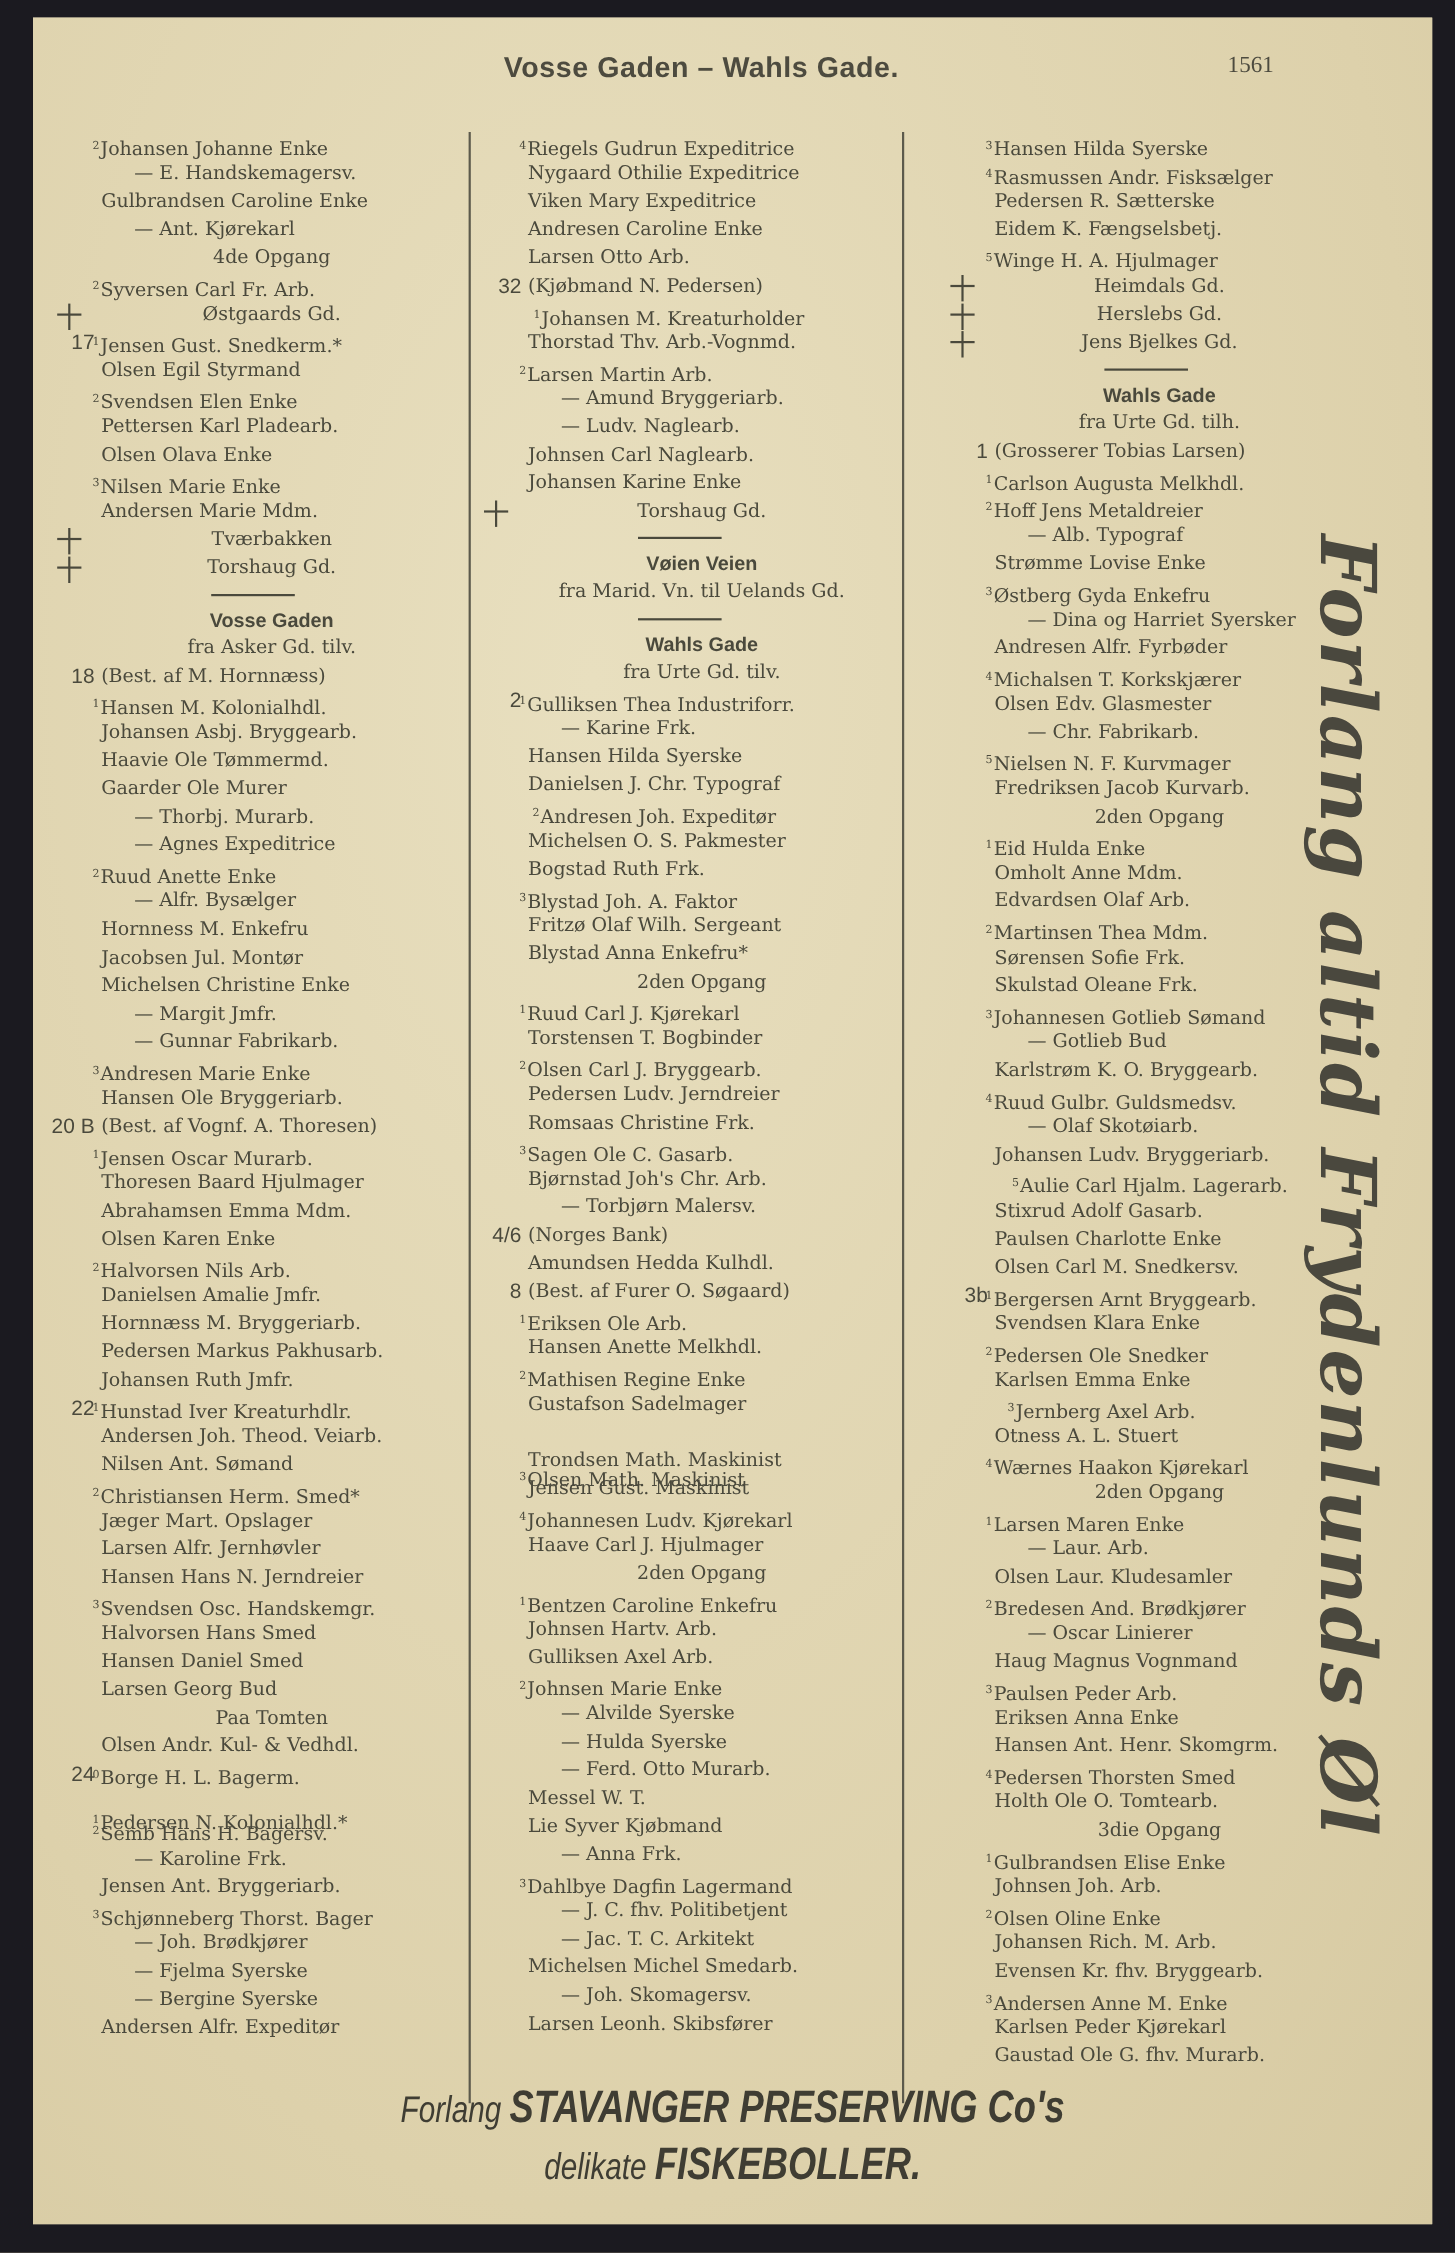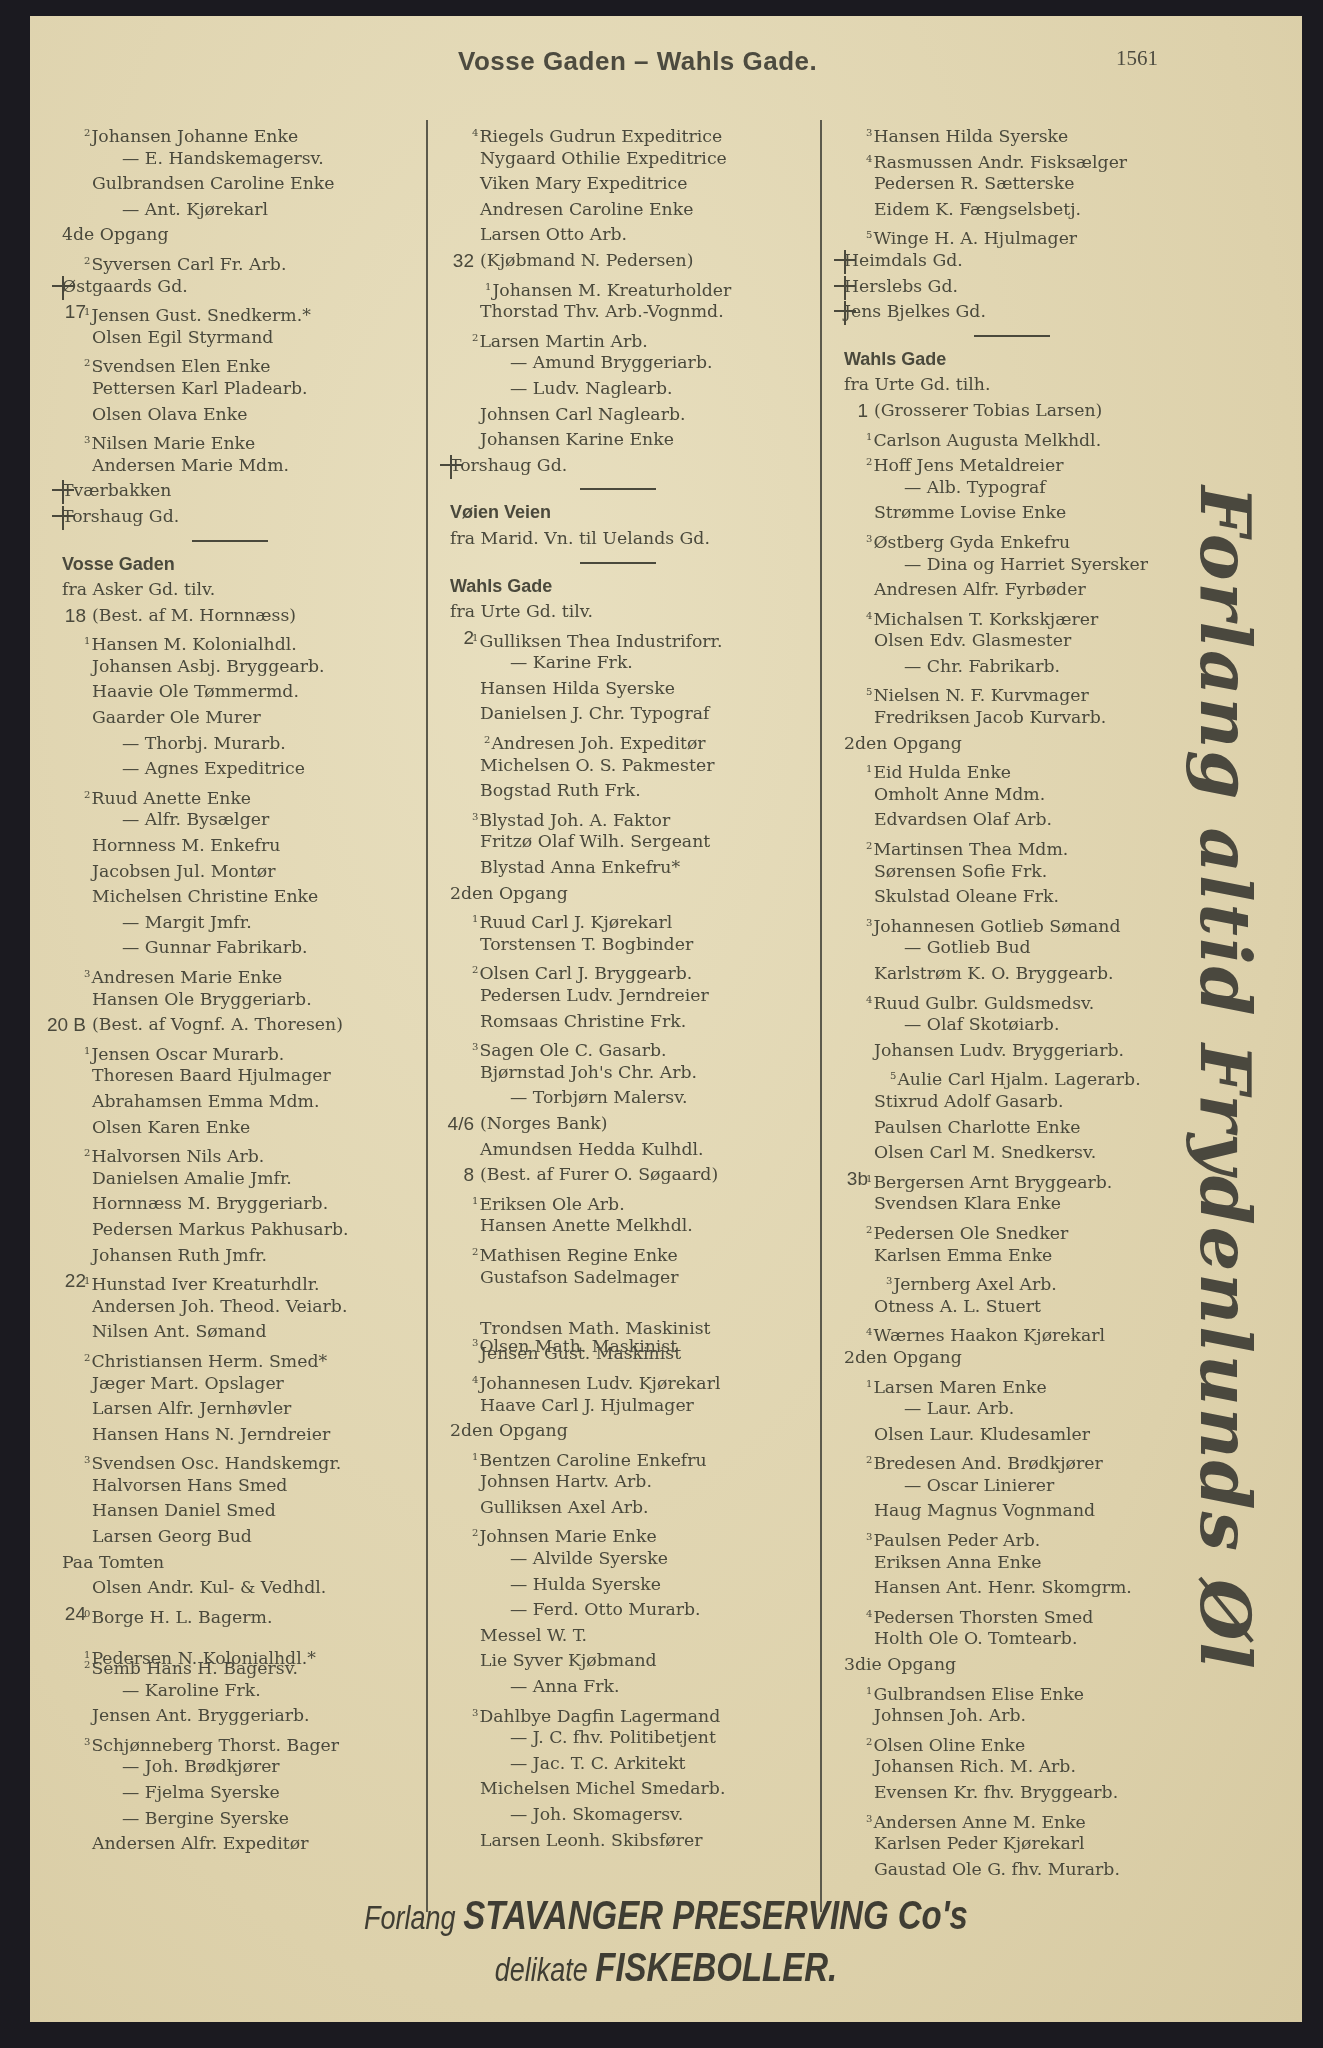--- a/index.html
+++ b/index.html
@@ -6,27 +6,27 @@
   body { width:1323px; height:2048px; background:#1b1a20; position:relative; overflow:hidden; }
   .page { position:absolute; left:30px; top:16px; width:1272px; height:2006px;
           background:#e2d7b4; background-image: radial-gradient(ellipse at 40% 30%, #e8dfbf 0%, #ddd1ab 70%, #d6c9a1 100%); }
   .header { position:absolute; top:30px; left:0; width:100%; height:30px; }
   .header-title { position:absolute; left:428px; top:0; font-family:"Liberation Sans", sans-serif; font-weight:bold;
                   font-size:26px; color:#4d4b3f; letter-spacing:0.5px; }
   .page-number { position:absolute; left:1086px; top:0; font-family:"Liberation Serif", serif; font-size:21px; color:#4d4b3f; }
   .col { position:absolute; top:104px; font-family:"DejaVu Serif", serif; font-size:17.3px; color:#4a493c; }
   .col-1 { left:12px; width:390px; }
   .col-2 { left:400px; width:396px; }
-  .col-3 { left:794px; width:380px; }
+  .col-3 { left:824px; width:380px; }
   .rule-v { position:absolute; width:1.5px; background:#5c5a4c; }
   .line { height:25.6px; line-height:25.6px; white-space:nowrap; position:relative; }
   .num { position:absolute; left:0; width:44px; text-align:right; font-family:"Liberation Sans", sans-serif; font-size:19px; }
   .txt { position:absolute; left:50px; }
   .txt.sub { left:80px; }
-  .center { text-align:left; display:block; position:absolute; left:20px; right:0; }
+  .center { text-align:center; display:block; position:absolute; left:20px; right:0; }
   .heading { font-family:"Liberation Sans", sans-serif; font-weight:bold; font-size:18px; }
   .sup { font-size:10px; vertical-align:6px; margin-right:1px; }
   .cross { position:absolute; left:10px; top:2px; width:22px; height:22px; }
   .cross::before { content:""; position:absolute; left:10px; top:0; width:2px; height:24px; background:#4a493c; }
   .cross::after { content:""; position:absolute; left:0; top:9px; width:22px; height:2px; background:#4a493c; }
   .hrule { position:absolute; height:2px; width:76px; background:#4a493c; }
   .ad-bottom { position:absolute; left:0; width:100%; text-align:center; font-family:"Liberation Sans", sans-serif;
                font-style:italic; color:#3f3d33; transform:scaleY(1.25); }
   .ad-bottom .big { font-weight:bold; font-size:33px; }
   .ad-bottom .small { font-size:27px; }

